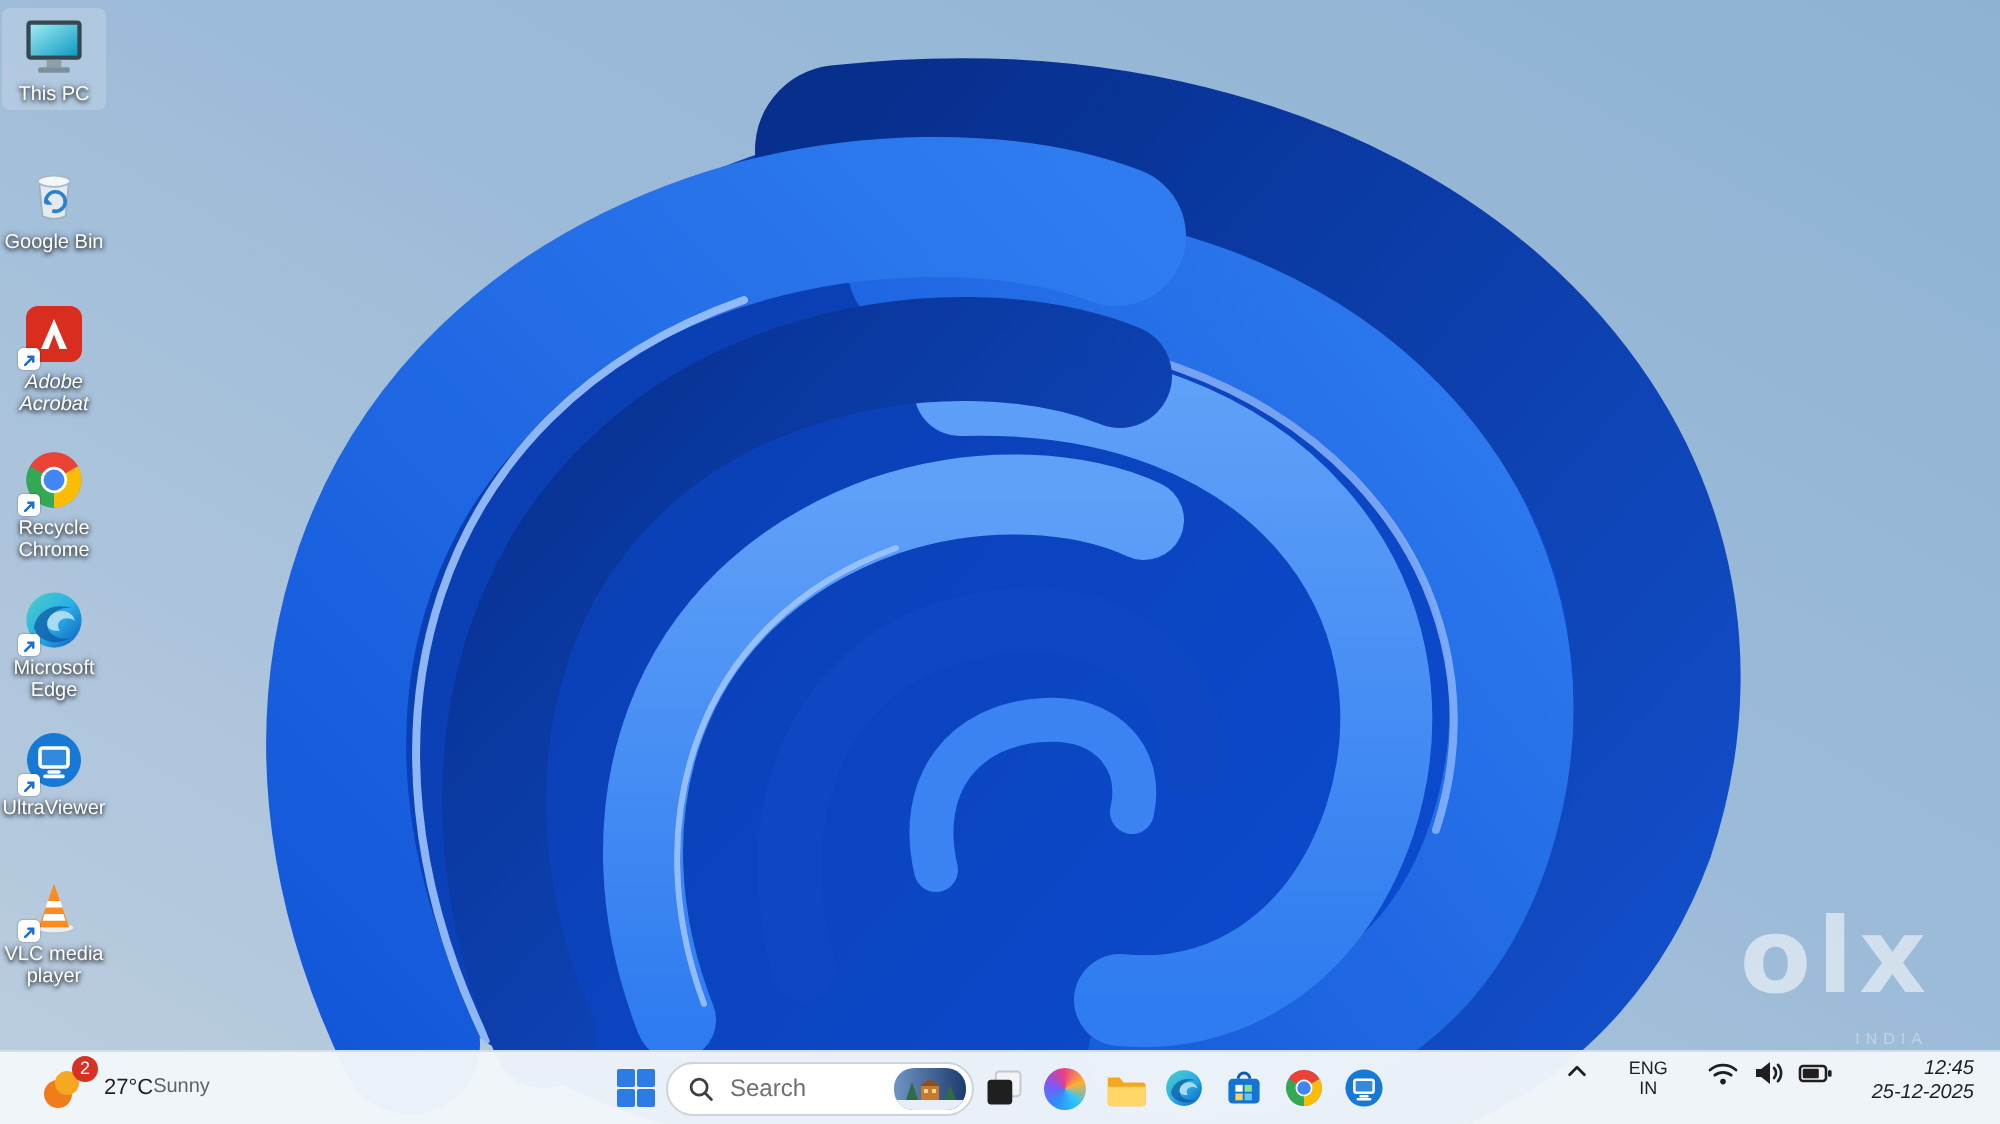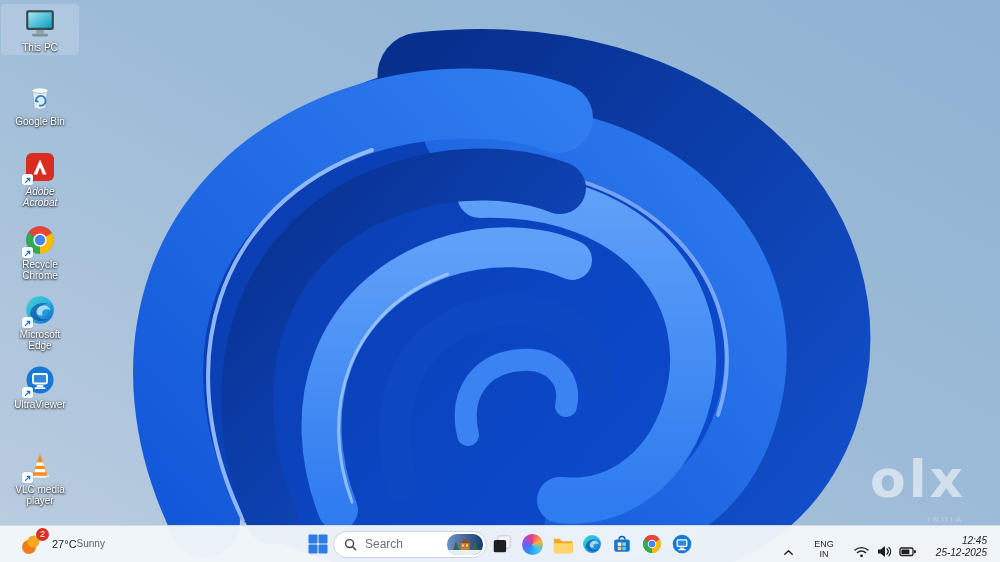--- a/index.html
+++ b/index.html
@@ -2,29 +2,29 @@
 <html><head>
 <meta charset="utf-8">
 <style>
   html,body{margin:0;padding:0;background:#222;}
   .screen{position:relative;width:1000px;height:562px;overflow:hidden;
     font-family:"Liberation Sans",sans-serif;-webkit-font-smoothing:antialiased;}
   .wallpaper{position:absolute;inset:0;width:100%;height:100%;display:block;}
 
   
   .desk-icons{position:absolute;left:0;top:0;width:66px;height:526px;z-index:2;}
-  .di{position:absolute;left:1px;width:78px;display:flex;flex-direction:column;
+  .di{position:absolute;left:1px;width:52px;display:flex;flex-direction:column;
       align-items:center;cursor:default;border-radius:4px;padding:2px 0;}
   .di:nth-child(1){top:4px;background:rgba(255,255,255,0.18);}
   .di:nth-child(2){top:78px;}
   .di:nth-child(3){top:148px;font-style:italic;}
   .di:nth-child(4){top:221px;}
   .di:nth-child(5){top:291px;}
   .di:nth-child(6){top:361px;}
-  .di:nth-child(7){top:446px;}
+  .di:nth-child(7){top:434px;}
   .di-ic{position:relative;width:34px;height:34px;display:flex;align-items:center;justify-content:center;}
   .di-label{margin-top:2px;font-size:10px;line-height:11px;color:#fff;text-align:center;
       text-shadow:0 1px 2px rgba(0,0,0,.85),0 0 3px rgba(0,0,0,.5);max-width:62px;}
   .sc-arrow{position:absolute;left:-1px;bottom:-1px;width:11px;height:11px;background:#fff;
       border-radius:2.5px;box-shadow:0 0 1px rgba(0,0,0,.45);display:flex;align-items:center;justify-content:center;}
 
   
   .watermark{position:absolute;right:34px;bottom:38px;z-index:3;text-align:right;pointer-events:none;}
   .wm-logo{font-size:52px;font-weight:700;letter-spacing:3px;line-height:44px;
       color:rgba(255,255,255,0.55);font-family:"DejaVu Sans",sans-serif;margin-left:16px;}
@@ -46,21 +46,21 @@
       display:flex;align-items:center;gap:0;}
   .tb-btn{width:30px;height:30px;border-radius:5px;display:flex;align-items:center;
       justify-content:center;border:none;background:transparent;padding:0;cursor:pointer;}
   .search-pill{display:flex;align-items:center;height:27px;width:154px;background:#fff;
       border:1px solid #ccd3da;border-radius:14px;padding:0 3px 0 10px;gap:6px;box-sizing:border-box;}
   .search-input{flex:1;min-width:0;border:none;outline:none;font-size:12px;color:#444;
       background:transparent;font-family:"Liberation Sans",sans-serif;}
   .search-input::placeholder{color:#6b7075;}
   .search-img{width:36px;height:21px;border-radius:10px;overflow:hidden;flex:none;}
 
-  .tray{margin-left:auto;display:flex;align-items:flex-end;gap:11px;margin-right:9px;height:100%;}
+  .tray{margin-left:auto;display:flex;align-items:flex-start;gap:11px;margin-right:9px;height:100%;}
   .tray-btn{display:flex;align-items:center;justify-content:center;border:none;background:transparent;
       padding:3px 4px;border-radius:4px;cursor:pointer;}
   .lang{display:flex;flex-direction:column;align-items:center;font-size:9px;line-height:10px;color:#1f1f1f;}
   .status-cluster{display:flex;align-items:center;gap:6px;}
   .clock{display:flex;flex-direction:column;align-items:flex-end;font-size:10px;line-height:12px;color:#1f1f1f;font-style:italic;}
 </style>
 </head>
 <body>
 
 <div class="screen">

